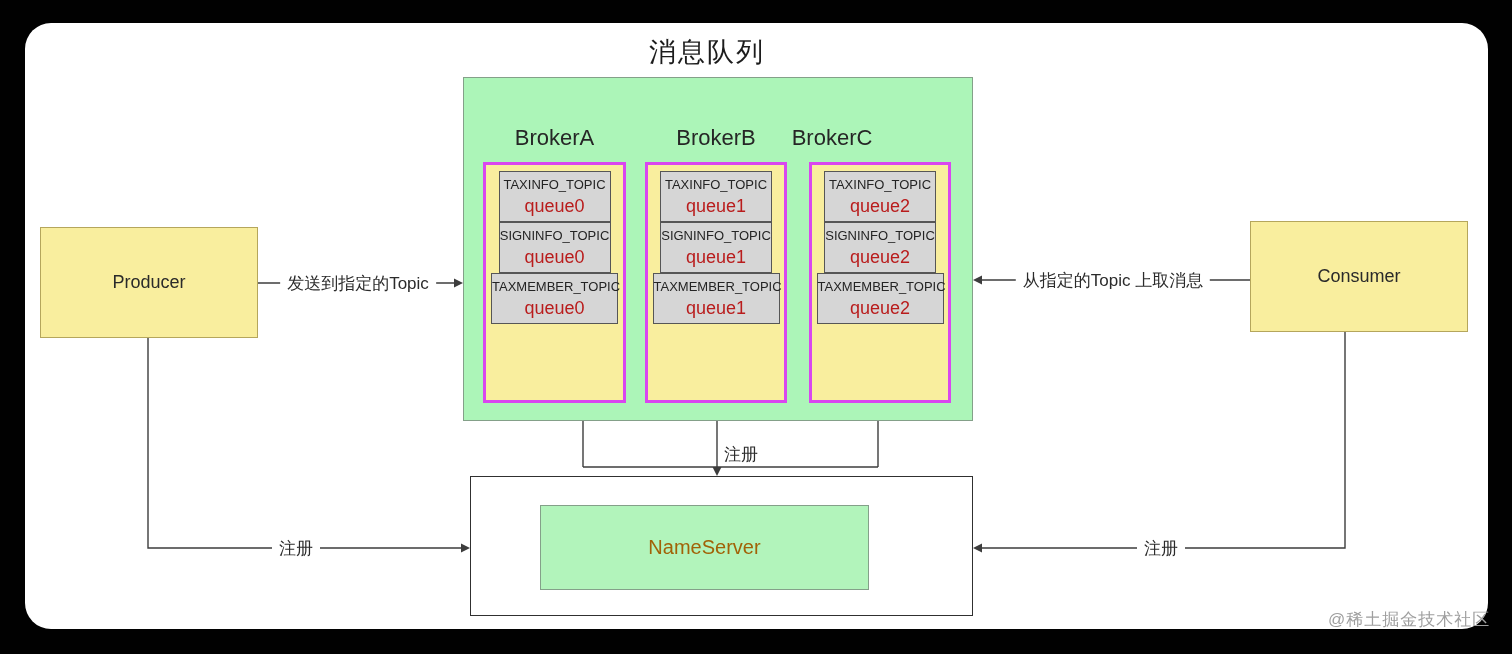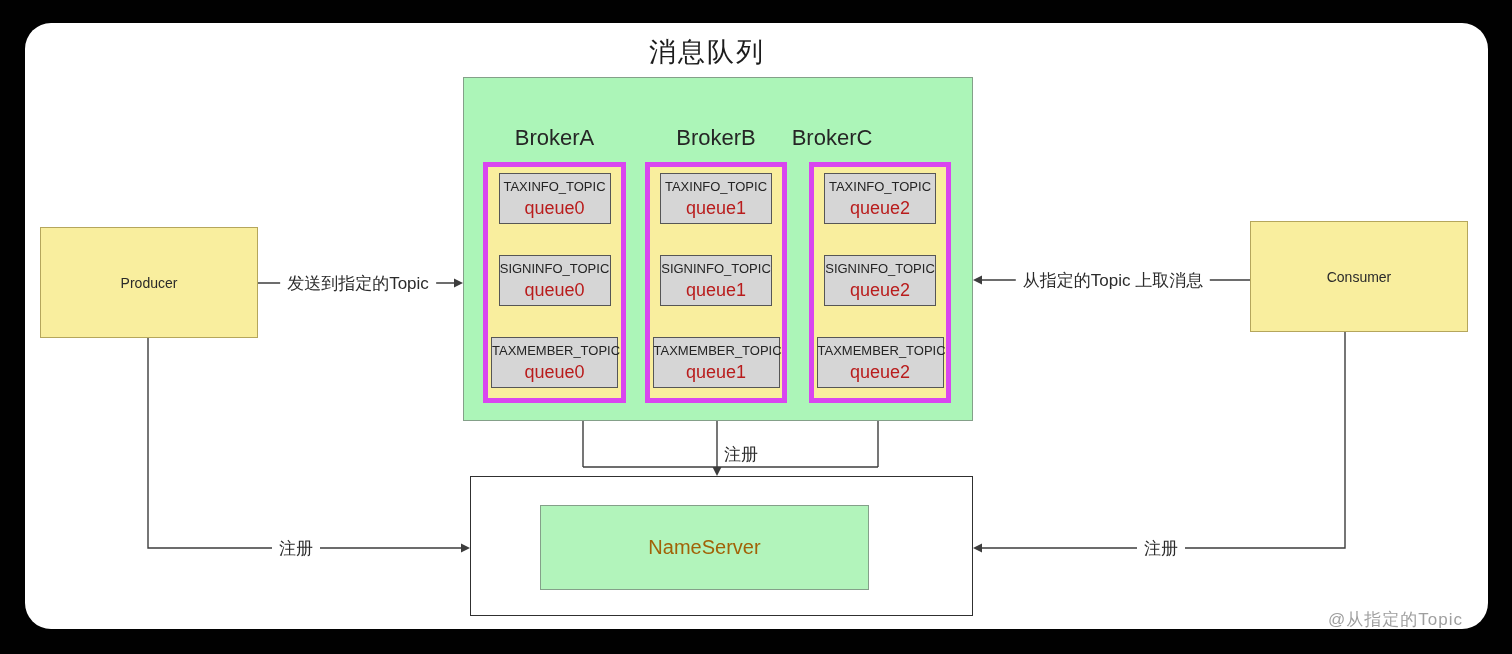--- a/index.html
+++ b/index.html
@@ -36,45 +36,44 @@
     top: 125px; height: 30px;
     text-align: center;
     font-size: 22px; color: #262626;
   }
   .broker-label.a { left: 483px; width: 143px; }
   .broker-label.b { left: 645px; width: 142px; }
   .broker-label.c { left: 761px; width: 142px; }
   .broker-box {
     top: 162px; height: 241px;
     background: #f9ee9e;
-    border: 5px solid #d946ef;
+    border: 3px solid #d946ef;
     display: flex; flex-direction: column;
     align-items: center;
     padding-top: 6px;
-    gap: 31px;
   }
   .broker-box.a { left: 483px; width: 143px; }
   .broker-box.b { left: 645px; width: 142px; }
   .broker-box.c { left: 809px; width: 142px; }
   .qcell {
     width: 112px; height: 51px;
     background: #d6d6d6;
     border: 1px solid #565656;
     text-align: center;
     padding-top: 3px;
     flex: 0 0 auto;
   }
   .qcell.wide { width: 127px; }
   .qcell .topic { display: block; font-size: 13px; line-height: 19px; color: #242424; }
   .qcell .queue { display: block; font-size: 18px; line-height: 24px; color: #b91c1c; }
   .node {
     background: #f9ee9e;
     border: 1px solid #b5a65c;
     display: flex; align-items: center; justify-content: center;
-    font-size: 14px; color: #2a2a2a;
+    font-size: 18px; color: #2a2a2a;
   }
   .producer { left: 40px; top: 227px; width: 218px; height: 111px; }
   .consumer { left: 1250px; top: 221px; width: 218px; height: 111px; }
   .ns-outer {
     left: 470px; top: 476px;
     width: 503px; height: 140px;
     background: #ffffff;
     border: 1px solid #303030;
   }
   .ns-inner {
@@ -197,14 +196,14 @@
   <div class="ns-inner abs">
     <span>NameServer</span>
   </div>
 
   <div class="edge-label abs" style="left:358px; top:283px;">发送到指定的Topic</div>
   <div class="edge-label abs" style="left:1113px; top:280px;">从指定的Topic 上取消息</div>
   <div class="edge-label plain abs" style="left:724px; top:443px; font-size:17px;">注册</div>
   <div class="edge-label abs" style="left:296px; top:548px;">注册</div>
   <div class="edge-label abs" style="left:1161px; top:548px;">注册</div>
 
-  <div class="watermark abs">@从指定的Topic</div>
+  <div class="watermark abs">@稀土掘金技术社区</div>
 </div>
 
 </body></html>

